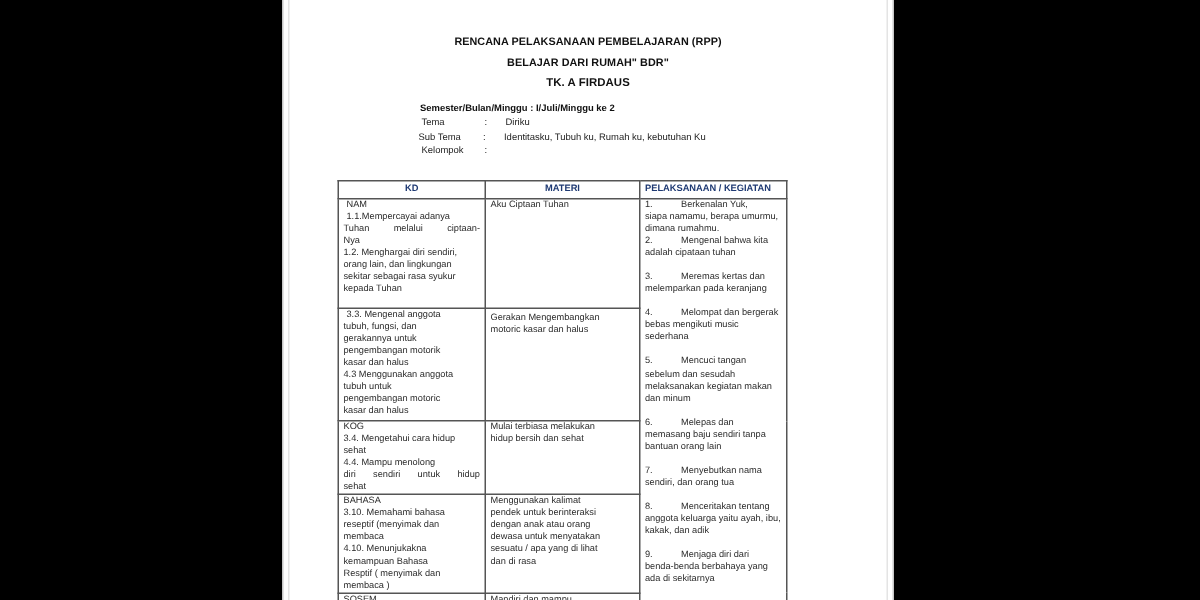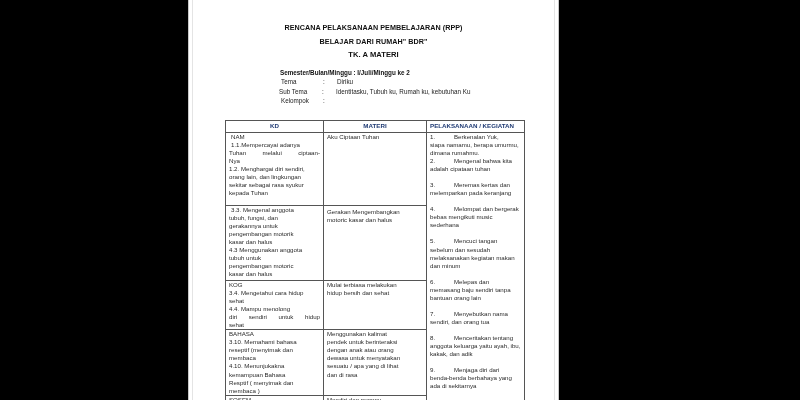--- a/index.html
+++ b/index.html
@@ -11,20 +11,21 @@
     color: #222;
   }
   .page {
     position: absolute;
     left: 188px; top: 0;
     width: 369px; height: 400px;
     background: #fff;
     border-left: 1px solid #c8c8c8;
     border-right: 1px solid #c8c8c8;
     overflow: hidden;
+    padding-left: 37px;
   }
   .inner-line-left, .inner-line-right {
     position: absolute; top: 0; bottom: 0; width: 1px; background: #e4e4e4;
   }
   .inner-line-left { left: 3px; }
   .inner-line-right { right: 3px; }
   .title {
     position: absolute; left: 0; right: 0;
     text-align: center; font-weight: bold; font-size: 7.2px; color: #111;
     letter-spacing: 0.05px;
@@ -76,21 +77,21 @@
 </style>
 </head>
 <body>
 
 <div class="page">
   <div class="inner-line-left"></div>
   <div class="inner-line-right"></div>
 
   <div class="title t1">RENCANA PELAKSANAAN PEMBELAJARAN (RPP)</div>
   <div class="title t2">BELAJAR DARI RUMAH" BDR"</div>
-  <div class="title t3">TK. A MATERI</div>
+  <div class="title t3">TK. A FIRDAUS</div>
 
   <div class="meta">
     <div class="sem">Semester/Bulan/Minggu : I/Juli/Minggu ke 2</div>
     <div class="row">
       <span class="lbl">Tema</span>
       <span class="colon">:</span>
       <span>Diriku</span>
     </div>
     <div class="row sub">
       <span class="lbl">Sub Tema</span>

